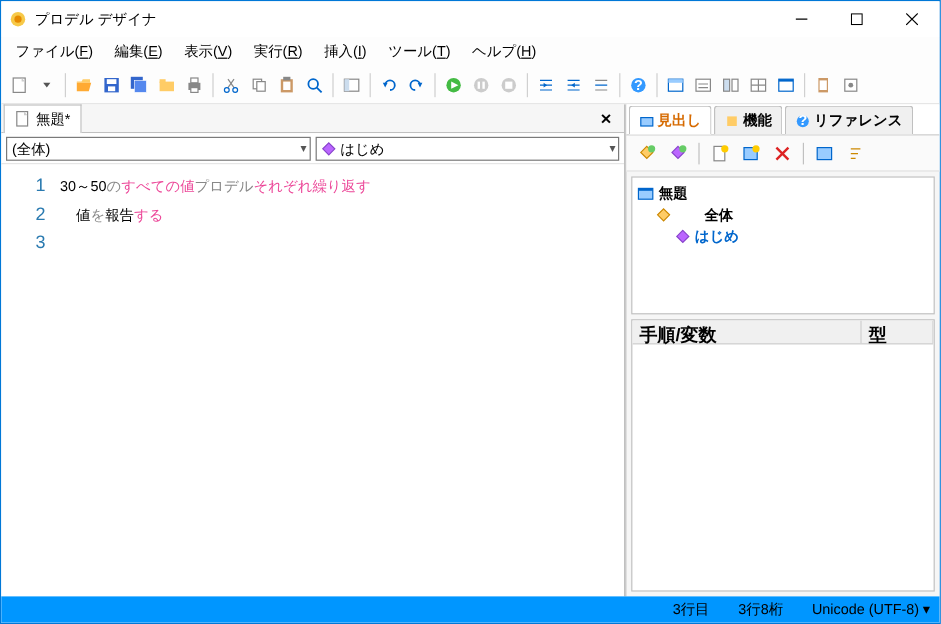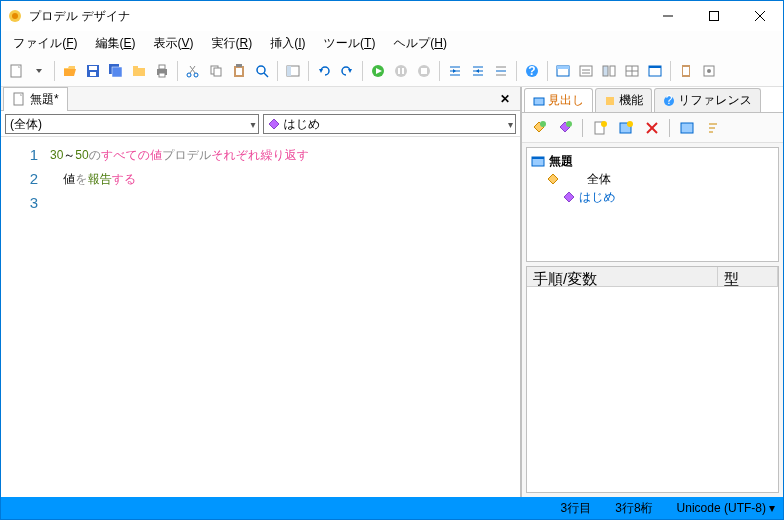--- a/index.html
+++ b/index.html
@@ -20,25 +20,25 @@
 .filter-row { height: 26px; display: flex; align-items: flex-start; gap: 4px; padding: 3px 4px; background: #fff; border-bottom: 1px solid #e0e0e0; }
 .combo { flex: 1; height: 20px; border: 1px solid #7a7a7a; display: flex; align-items: center; padding: 0 4px; background: #fff; position: relative; }
 .combo-arrow { position: absolute; right: 2px; font-size: 10px; color: #555; }
 .main-area { flex: 1; display: flex; min-height: 0; }
 .editor-col { flex: 1; display: flex; flex-direction: column; border-right: 1px solid #c0c0c0; }
 .editor { flex: 1; display: flex; background: #fff; overflow: hidden; }
 .gutter { width: 45px; text-align: right; padding: 6px 8px 0 0; color: #2a7ab0; }
 .gutter div { height: 24px; line-height: 24px; font-size: 15px; }
 .code { flex: 1; padding: 6px 4px 0 4px; font-size: 15px; }
 .code-line { height: 24px; line-height: 24px; white-space: pre; }
-.c-num { color: #4d7c0f; }
+.c-num { color: #000000; }
 .c-key { color: #ec4899; }
 .c-part { color: #888; }
 .c-plain { color: #000; }
-.right-panel { width: 262px; display: flex; flex-direction: column; background: #f6f6f6; border-left: 1px solid #c0c0c0; }
+.right-panel { width: 262px; display: flex; flex-direction: column; background: #f6f6f6; border-left: 1px solid #c0c0c0; font-weight: bold; }
 .rp-tabs { height: 26px; display: flex; align-items: flex-end; gap: 2px; padding: 2px 2px 0 2px; background: #fff; border-bottom: 1px solid #c0c0c0; }
 .rp-tab { display: flex; align-items: center; gap: 3px; padding: 3px 8px; border: 1px solid #c0c0c0; background: #f0f0f0; border-bottom: none; border-radius: 3px 3px 0 0; font-size: 11px; }
 .rp-tab.active { background: #fff; color: #d66a00; }
 .rp-toolbar { height: 30px; display: flex; align-items: center; gap: 4px; padding: 3px 6px; background: #fafafa; border-bottom: 1px solid #e0e0e0; }
 .rp-tb-btn { width: 22px; height: 22px; display: flex; align-items: center; justify-content: center; }
 .rp-sep { width: 1px; height: 18px; background: #c0c0c0; margin: 0 2px; }
 .tree { flex: 0 0 115px; background: #fff; border: 1px solid #c0c0c0; margin: 4px; padding: 4px; overflow: auto; }
 .tree-node { display: flex; align-items: center; gap: 4px; height: 18px; }
 .tree-indent1 { padding-left: 16px; gap: 28px; }
 .tree-indent2 { padding-left: 32px; }

